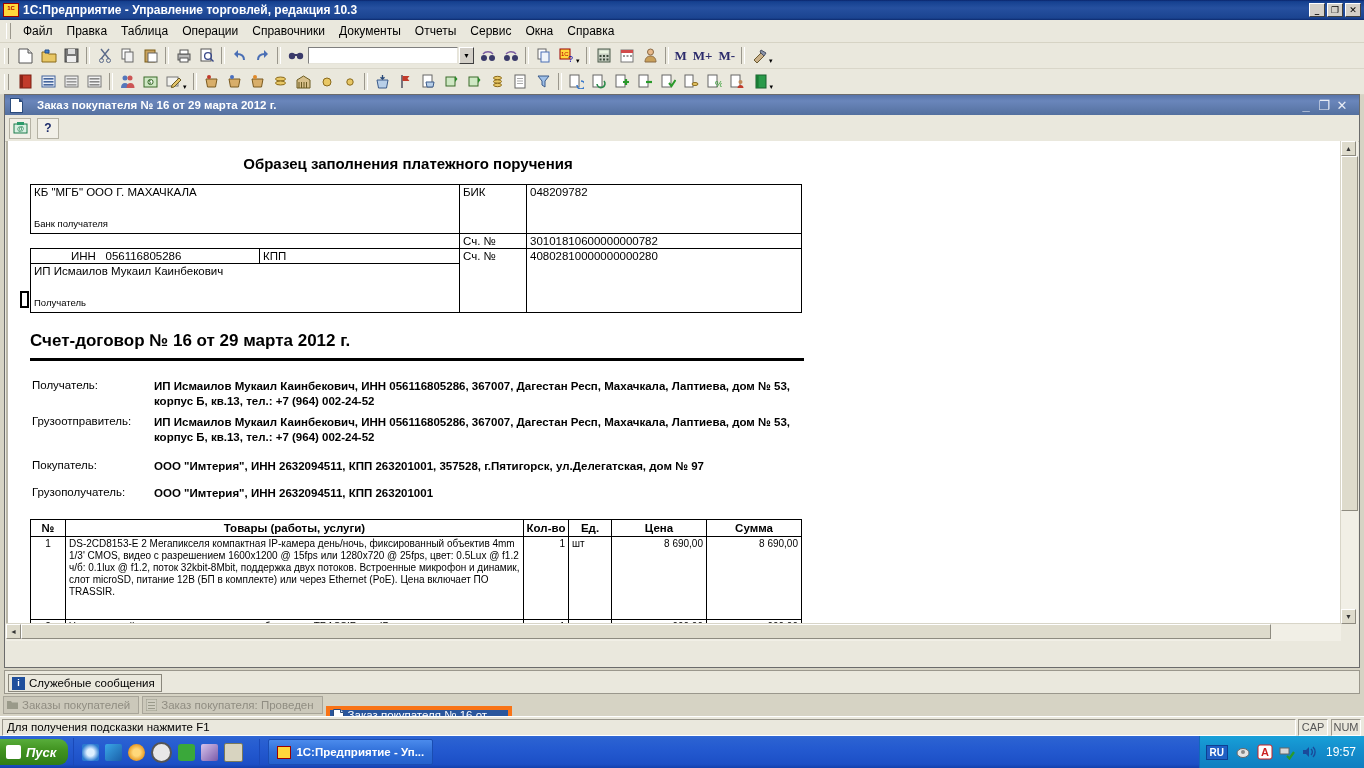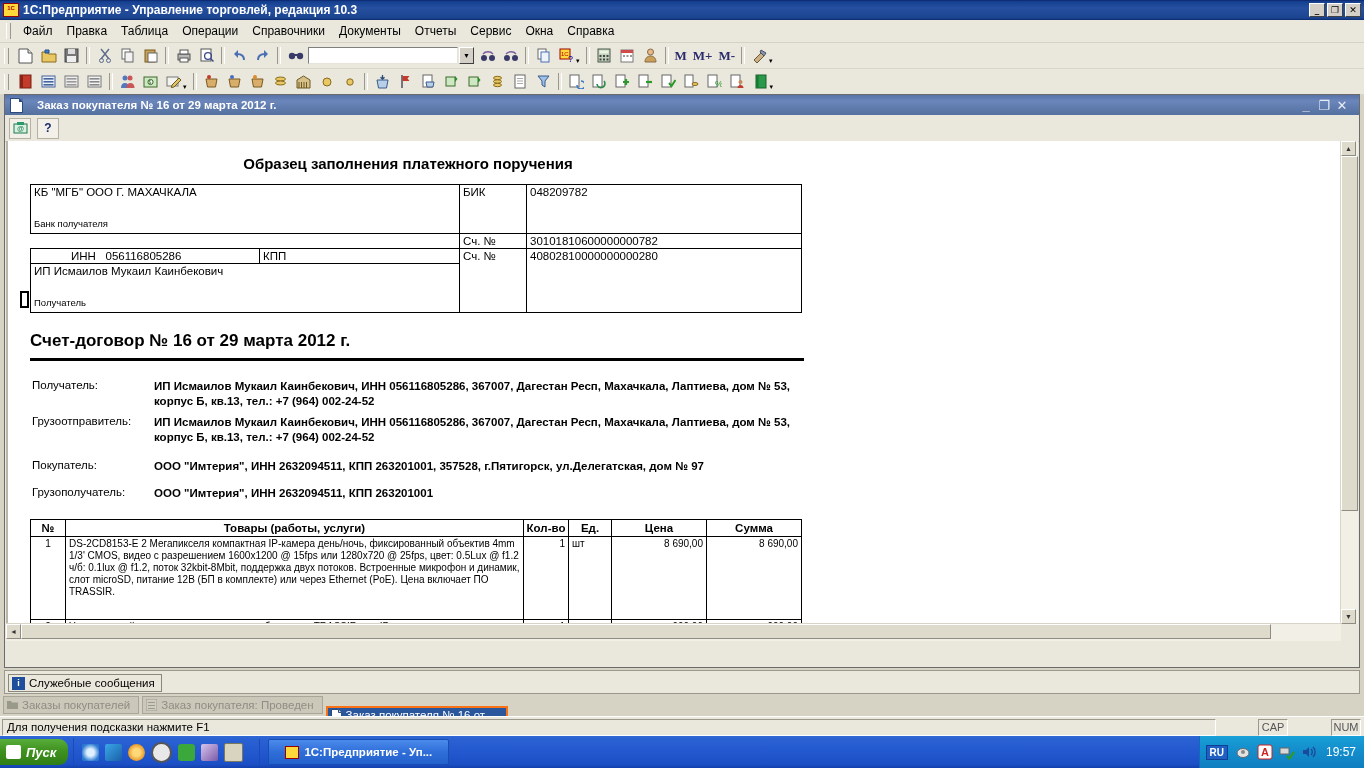--- a/index.html
+++ b/index.html
@@ -164,51 +164,51 @@
     font-size:11.5px;color:#000;box-sizing:border-box;}
   .msg-ico{width:13px;height:13px;background:#1f4f9c;margin-right:4px;flex:none;
     color:#fff;font-size:9px;line-height:13px;text-align:center;font-weight:bold;}
 
   
   .winbar{position:absolute;left:0;top:694px;width:1364px;height:22px;
     background:#d6d3c4;display:flex;align-items:center;}
   .wintab{height:18px;margin-left:3px;padding:0 8px 0 3px;display:flex;
     align-items:center;font-size:11.5px;box-sizing:border-box;white-space:nowrap;}
   .wt-inactive{background:#cbc8ba;border:1px solid #a8a599;color:#908d82;}
-  .wt-active{background:#2a569c;border:2px solid #f97316;color:#fff;margin-top:20px;}
+  .wt-active{background:#2a569c;border:4px solid #f97316;color:#fff;margin-top:20px;}
   .wt-ico{width:11px;height:12px;margin-right:4px;flex:none;}
 
   
   .statusbar{position:absolute;left:0;top:716px;width:1364px;height:20px;
     background:#eae8dd;display:flex;align-items:center;
     border-top:1px solid #fff;}
   .st-main{flex:1;height:17px;margin:0 2px;border:1px solid;
     border-color:#9a978c #fff #fff #9a978c;box-sizing:border-box;
     font-size:11.5px;padding:1px 4px;color:#000;background:#eae8dd;}
   .st-cell{width:30px;height:17px;margin-right:3px;border:1px solid;
     border-color:#9a978c #fff #fff #9a978c;box-sizing:border-box;
-    font-size:11px;text-align:center;color:#555;padding-top:1px;margin-left:40px;}
+    font-size:11px;text-align:center;color:#555;padding-top:1px;}
 
   
   .taskbar{position:absolute;left:0;top:736px;width:1364px;height:32px;
     background:linear-gradient(to bottom,#3168d5 0%,#2b62d2 8%,#245ad0 40%,#1c4fc6 88%,#1340ad 100%);
     display:flex;align-items:center;}
   .start{
     height:26px;margin:0 5px 0 0;padding:0 12px 0 6px;display:flex;align-items:center;
     background:linear-gradient(to bottom,#58ad3b 0%,#40921f 45%,#2f7d16 100%);
     border-radius:0 9px 9px 0;color:#fff;font-weight:bold;font-size:13px;
     font-style:italic;}
   .start-flag{width:15px;height:14px;margin-right:5px;flex:none;
     background:#fff;border-radius:2px;}
   .qlaunch{display:flex;align-items:center;height:28px;padding:0 5px;
     border-left:1px solid #1a49b8;}
   .qico{width:17px;height:17px;margin:0 3px;border-radius:2px;flex:none;}
   .tasks{display:flex;align-items:center;margin-left:8px;
     border-left:1px solid #1a49b8;padding-left:8px;}
-  .taskbtn{height:24px;display:flex;align-items:center;padding:0 16px;
+  .taskbtn{height:24px;display:flex;align-items:center;padding:0 8px;
     background:linear-gradient(to bottom,#4b8bec 0%,#2f6ed8 50%,#2361cd 100%);
     border:1px solid #1a4db2;border-radius:2px;color:#fff;font-size:11.5px;
     font-weight:bold;max-width:170px;overflow:hidden;white-space:nowrap;}
   .taskbtn .ti{width:14px;height:13px;margin-right:5px;flex:none;
     background:#ffd83b;border:1px solid #9a0000;box-sizing:border-box;}
   .tray{margin-left:auto;height:32px;display:flex;align-items:center;
     background:linear-gradient(to bottom,#18a0d8 0%,#148fcd 40%,#0f7ec0 100%);
     border-left:1px solid #1069ba;padding:0 6px;}
   .tray-ico{width:16px;height:16px;margin:0 3px;flex:none;}
   .tray-clock{color:#fff;font-size:12px;margin-left:6px;margin-right:2px;}

